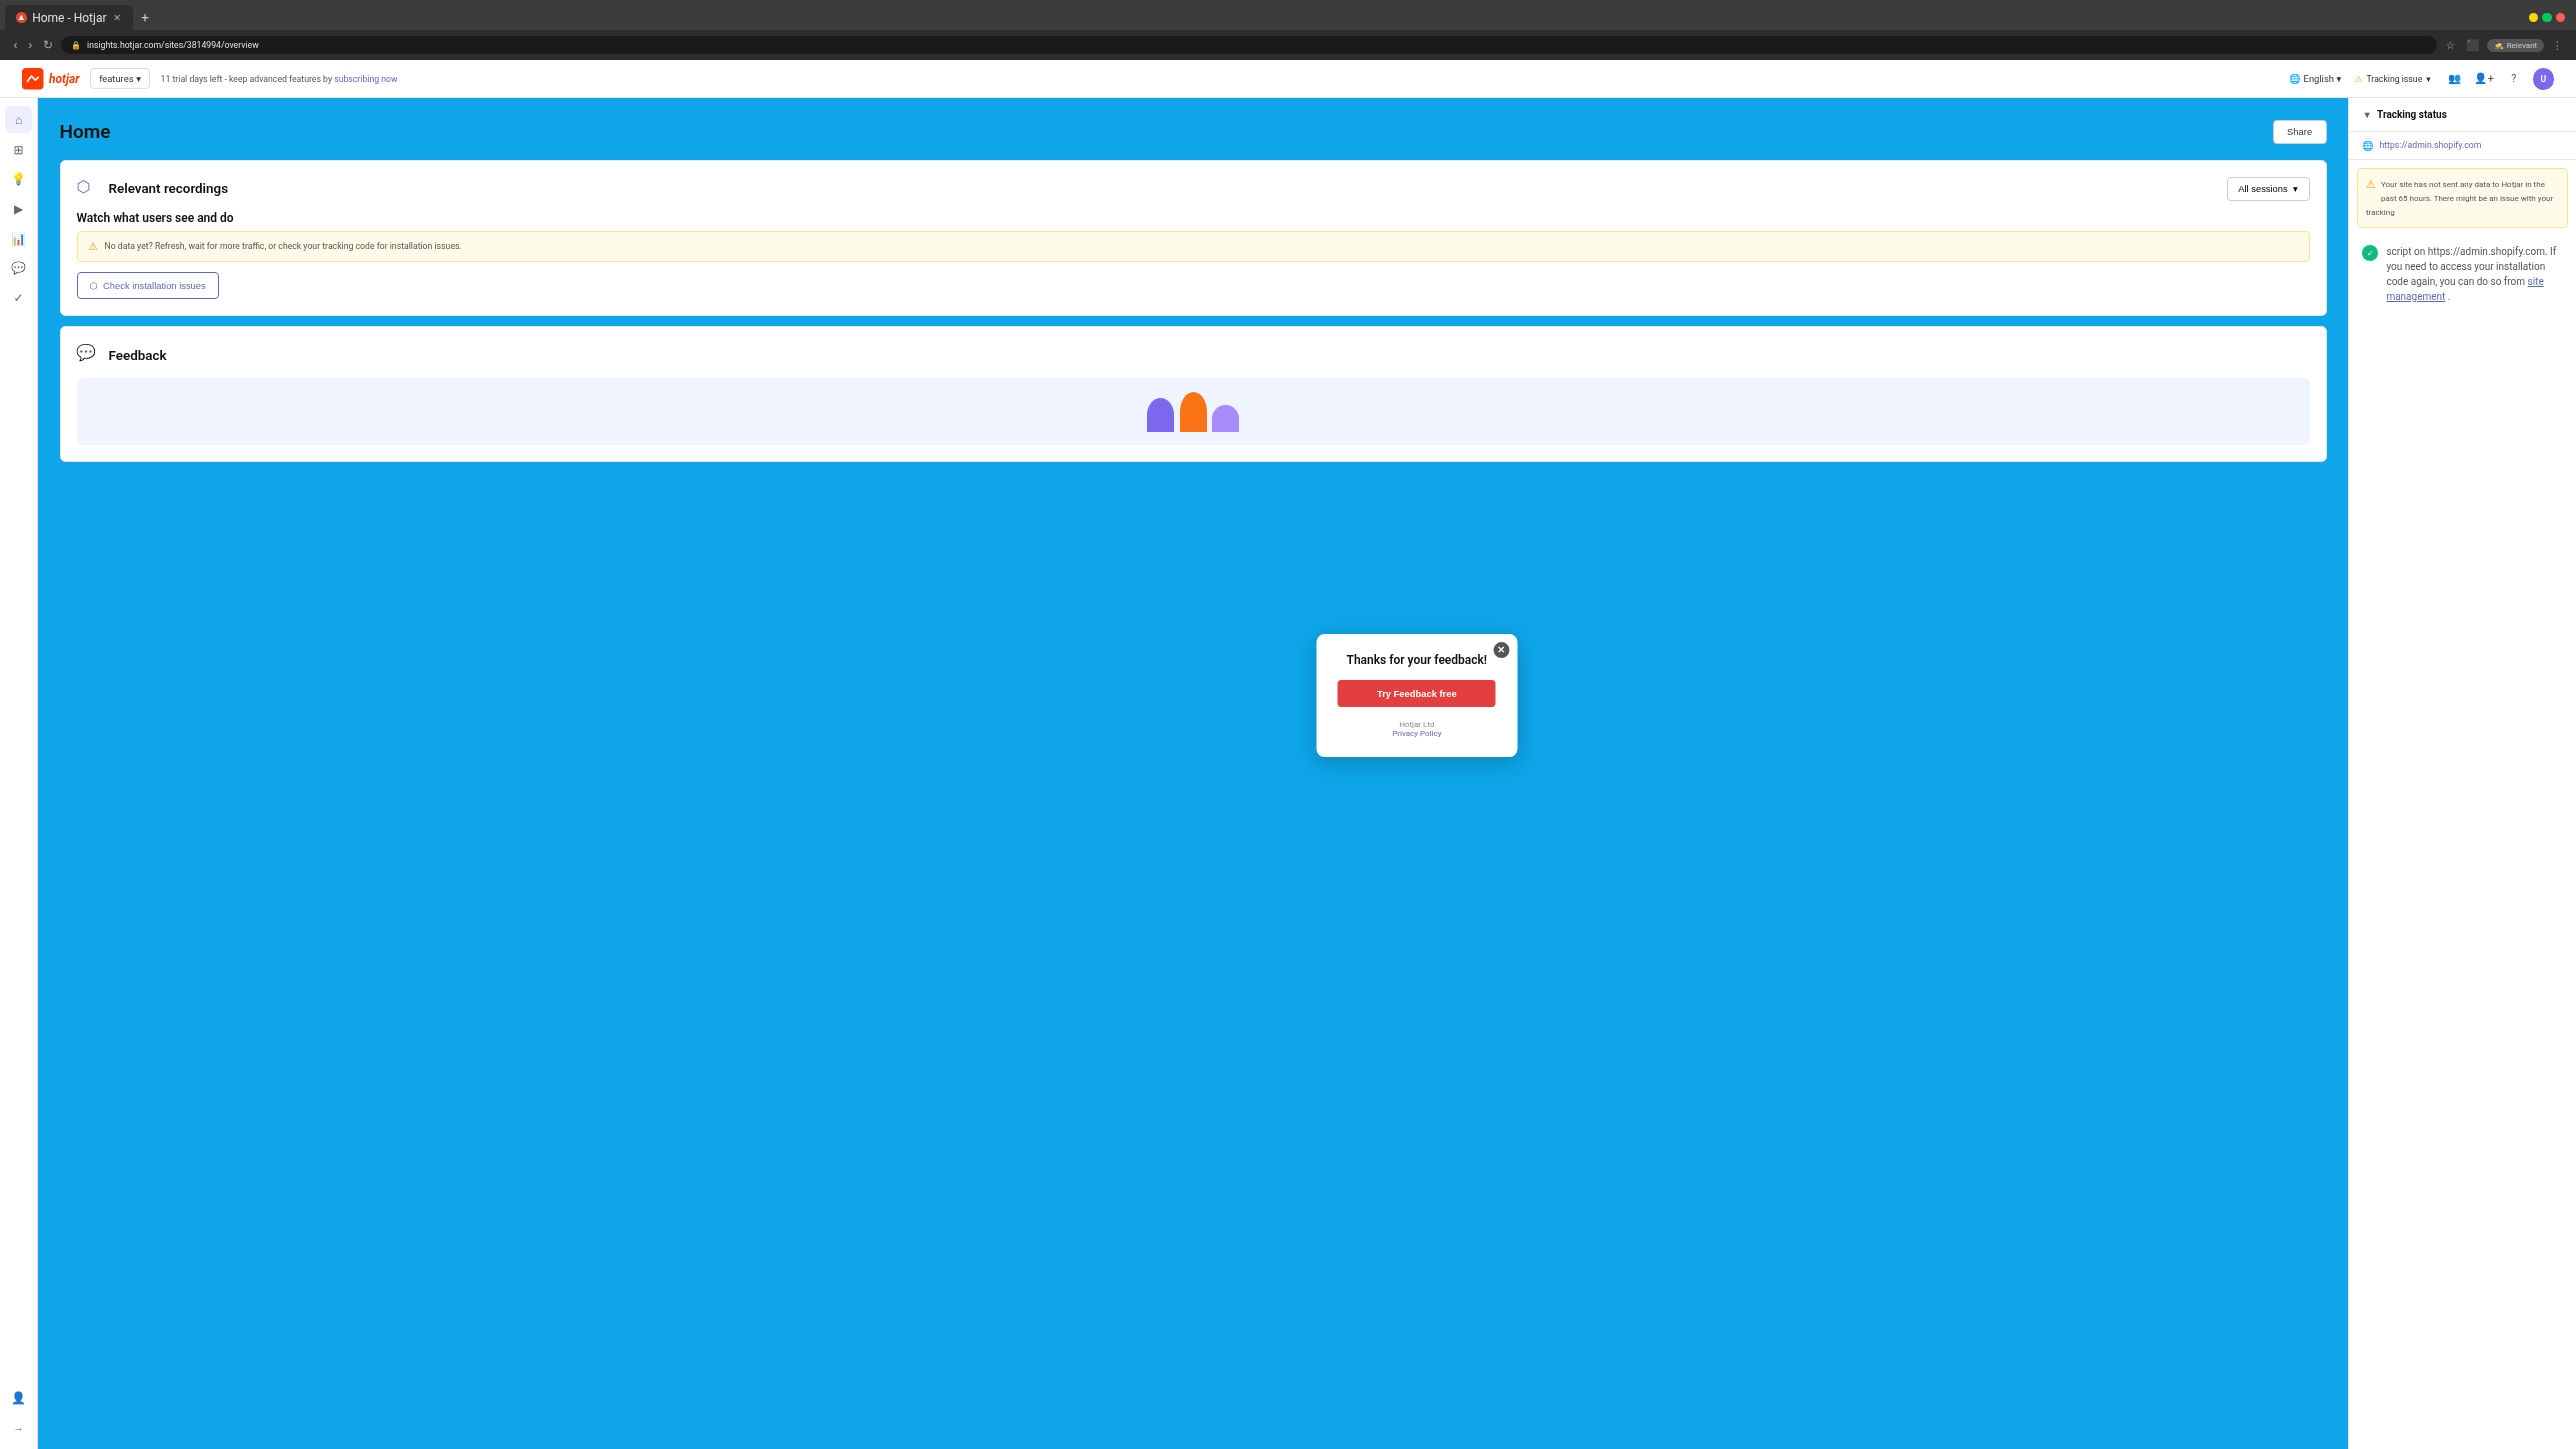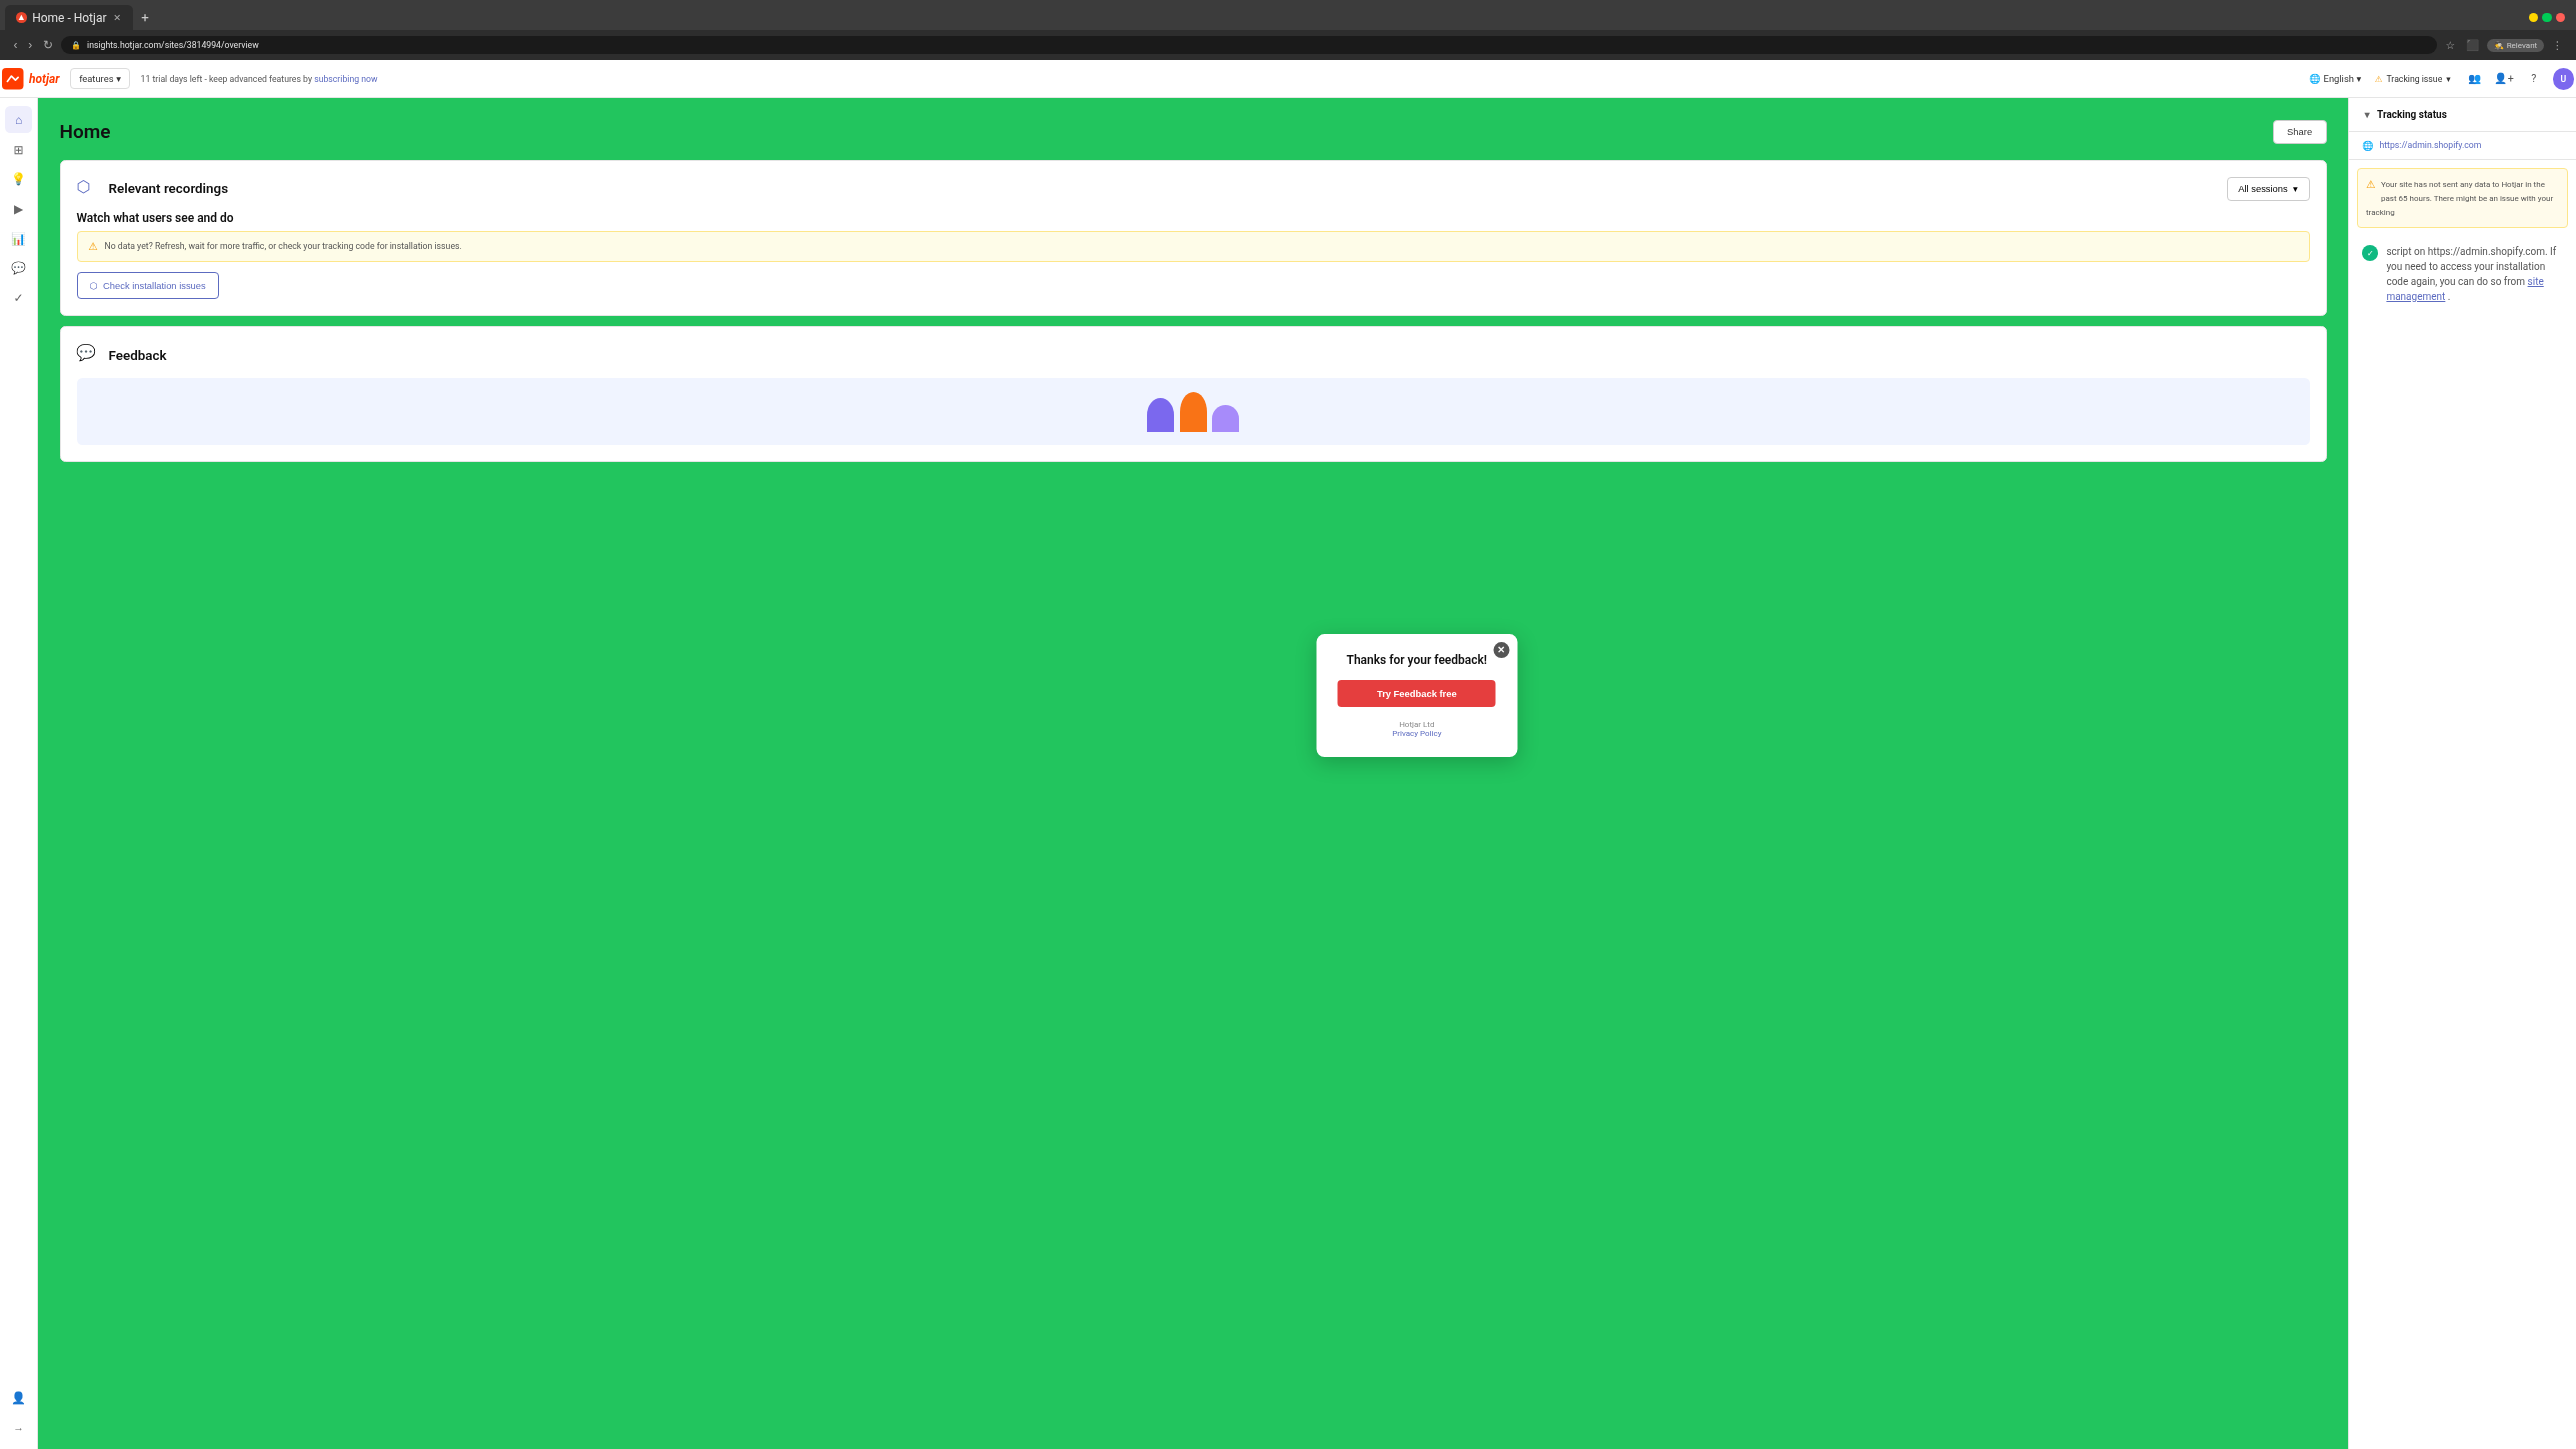--- a/index.html
+++ b/index.html
@@ -27,21 +27,21 @@
     .url-lock { color: #aaa; font-size: 8px; }
     .url-text { color: #e0e0e0; font-size: 8.7px; }
     .toolbar-icons { display: flex; gap: 5.4px; align-items: center; }
     .toolbar-icon { color: #aaa; font-size: 10.7px; cursor: pointer; padding: 2.7px; }
     .incognito-badge { background: #555; color: #ccc; border-radius: 8px; padding: 2px 6.7px; font-size: 8px; display: flex; align-items: center; gap: 2.7px; }
 
     
     .app { display: flex; flex-direction: column; height: calc(100vh - 60px); }
 
     
-    .top-nav { background: #fff; border-bottom: 0.7px solid #e5e5e5; display: flex; align-items: center; padding: 0 2px; height: 38px; gap: 10.7px; }
+    .top-nav { background: #fff; border-bottom: 0.7px solid #e5e5e5; display: flex; align-items: center; padding: 0 22px; height: 38px; gap: 10.7px; }
     .logo { display: flex; align-items: center; gap: 5.4px; font-weight: 700; font-size: 12px; color: #ff3c00; }
     .logo-icon { width: 21.5px; height: 21.5px; }
     .site-selector { display: flex; align-items: center; gap: 2.7px; padding: 4px 8px; border: 0.7px solid #ddd; border-radius: 4px; cursor: pointer; font-size: 9.4px; color: #333; }
     .trial-notice { flex: 1; font-size: 8.7px; color: #555; }
     .trial-notice a { color: #5c6bc0; text-decoration: none; }
     .nav-actions { display: flex; align-items: center; gap: 8px; }
     .lang-selector { display: flex; align-items: center; gap: 2.7px; font-size: 9.4px; color: #333; cursor: pointer; }
     .tracking-issue-btn { display: flex; align-items: center; gap: 4px; font-size: 8.7px; color: #333; cursor: pointer; padding: 2.7px 5.4px; border-radius: 2.7px; }
     .tracking-issue-btn .warning-icon { color: #f59e0b; }
     .nav-icon-btn { width: 21.5px; height: 21.5px; border-radius: 50%; display: flex; align-items: center; justify-content: center; cursor: pointer; color: #555; font-size: 10.7px; }
@@ -52,21 +52,21 @@
 
     
     .sidebar { width: 38px; background: #fff; border-right: 0.7px solid #e5e5e5; display: flex; flex-direction: column; align-items: center; padding: 8px 0; gap: 2.7px; }
     .sidebar-item { width: 27px; height: 27px; border-radius: 5.4px; display: flex; align-items: center; justify-content: center; cursor: pointer; color: #666; font-size: 12px; }
     .sidebar-item.active { background: #eeeefc; color: #5c6bc0; }
     .sidebar-spacer { flex: 1; }
     .sidebar-toggle { width: 27px; height: 27px; display: flex; align-items: center; justify-content: center; cursor: pointer; color: #666; font-size: 10.7px; }
 
     
     .content-area { flex: 1; display: flex; overflow: hidden; }
-    .main-content { flex: 1; padding: 21.5px; overflow-y: auto; background: #22c55e; }
+    .main-content { flex: 1; padding: 21.5px; overflow-y: auto; background: #0ea5e9; }
     .page-header { display: flex; align-items: center; justify-content: space-between; margin-bottom: 16px; }
     .page-title { font-size: 19px; font-weight: 600; color: #111; }
     .share-btn { padding: 5.4px 13.4px; border: 0.7px solid #ccc; border-radius: 4px; background: white; font-size: 9.4px; cursor: pointer; color: #333; }
 
     
     .card { background: white; border-radius: 5.4px; border: 0.7px solid #e5e5e5; padding: 16px; margin-bottom: 10.7px; }
     .card-header { display: flex; align-items: center; justify-content: space-between; margin-bottom: 10.7px; }
     .card-title-row { display: flex; align-items: center; gap: 8px; }
     .card-icon { width: 24px; height: 24px; color: #5c6bc0; font-size: 16px; }
     .card-title { font-size: 13.4px; font-weight: 600; color: #111; }

